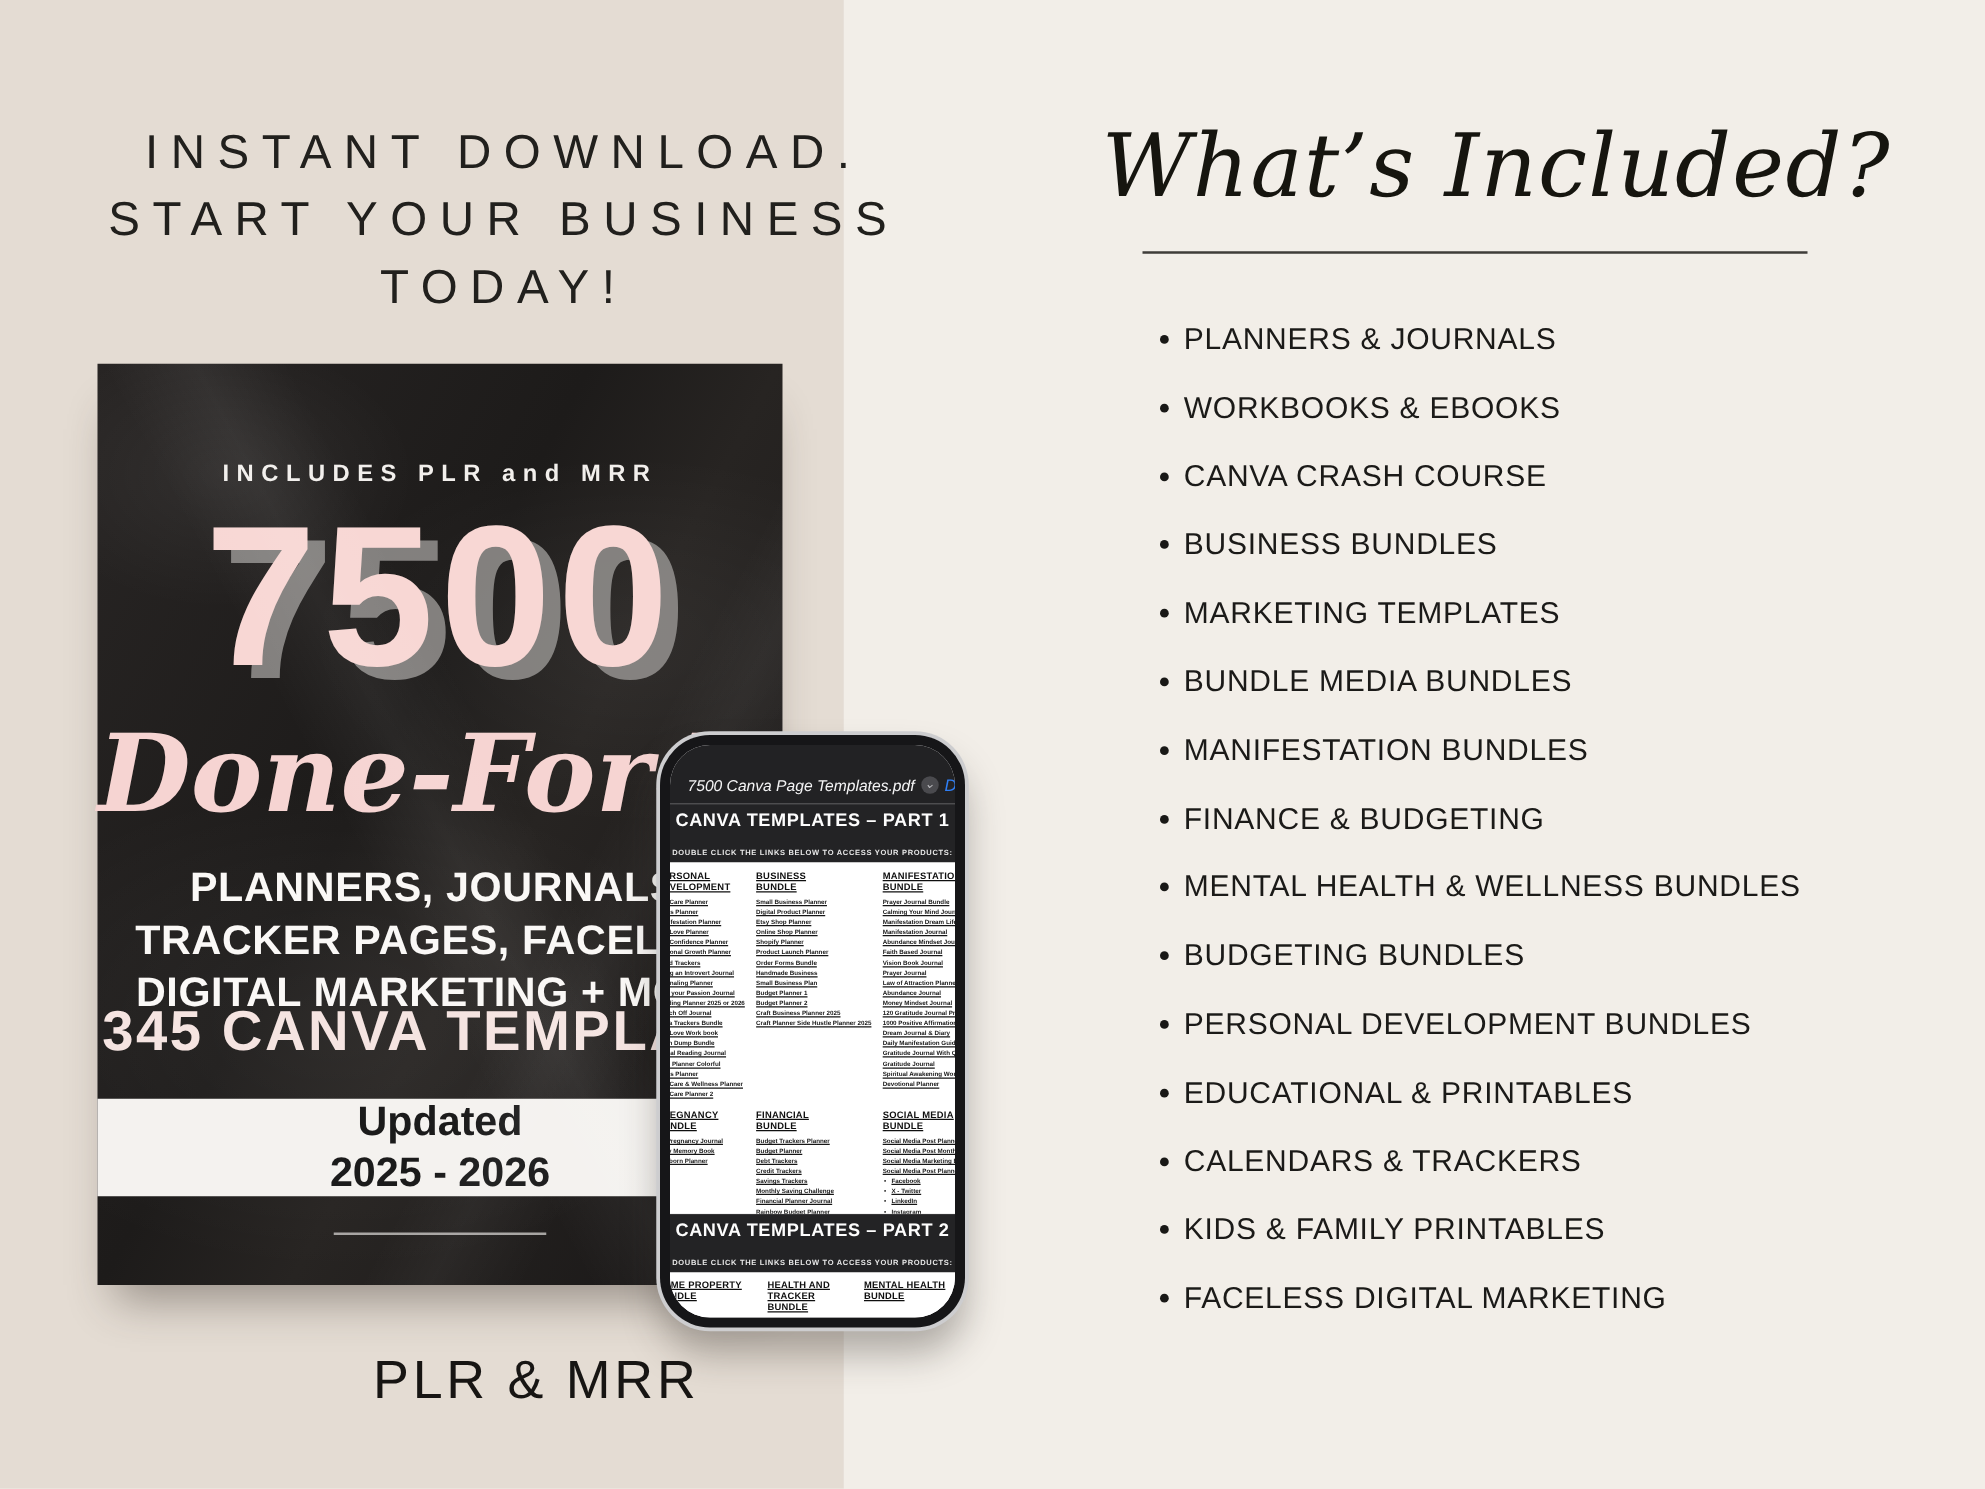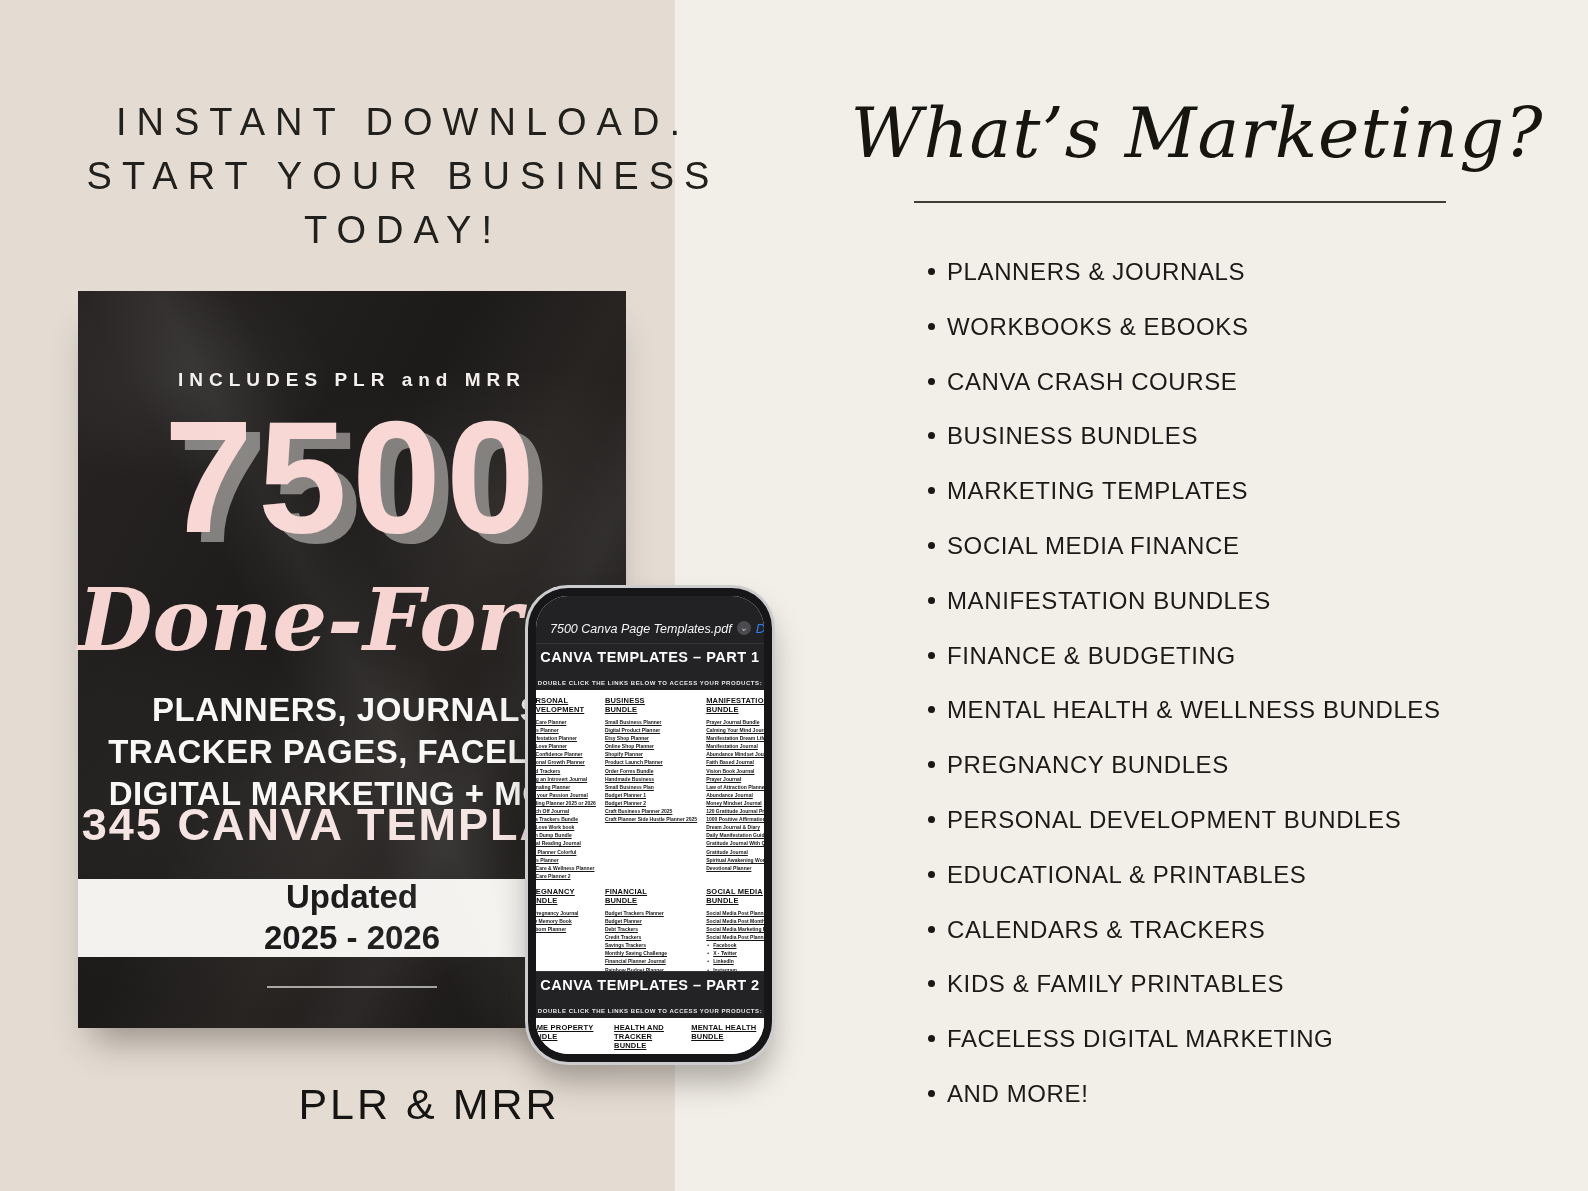--- a/index.html
+++ b/index.html
@@ -414,51 +414,50 @@
 BUNDLE</div>
             </div>
         </div>
       </div>
     </div>
 
     <div class="plr-footer">PLR &amp; MRR</div>
   </section>
 
   <section class="right-panel">
-    <h2 class="included-title">What’s Marketing?</h2>
+    <h2 class="included-title">What’s Included?</h2>
     <div class="title-rule"></div>
     <ul class="included-list">
 
         <li class="included-item">PLANNERS &amp; JOURNALS</li>
 
         <li class="included-item">WORKBOOKS &amp; EBOOKS</li>
 
         <li class="included-item">CANVA CRASH COURSE</li>
 
         <li class="included-item">BUSINESS BUNDLES</li>
 
         <li class="included-item">MARKETING TEMPLATES</li>
 
-        <li class="included-item">SOCIAL MEDIA FINANCE</li>
+        <li class="included-item">BUNDLE MEDIA BUNDLES</li>
 
         <li class="included-item">MANIFESTATION BUNDLES</li>
 
         <li class="included-item">FINANCE &amp; BUDGETING</li>
 
         <li class="included-item">MENTAL HEALTH &amp; WELLNESS BUNDLES</li>
 
-        <li class="included-item">PREGNANCY BUNDLES</li>
+        <li class="included-item">BUDGETING BUNDLES</li>
 
         <li class="included-item">PERSONAL DEVELOPMENT BUNDLES</li>
 
         <li class="included-item">EDUCATIONAL &amp; PRINTABLES</li>
 
         <li class="included-item">CALENDARS &amp; TRACKERS</li>
 
         <li class="included-item">KIDS &amp; FAMILY PRINTABLES</li>
 
         <li class="included-item">FACELESS DIGITAL MARKETING</li>
 
-        <li class="included-item">AND MORE!</li>
       </ul>
   </section>
 
 </div>
 
 </body></html>

